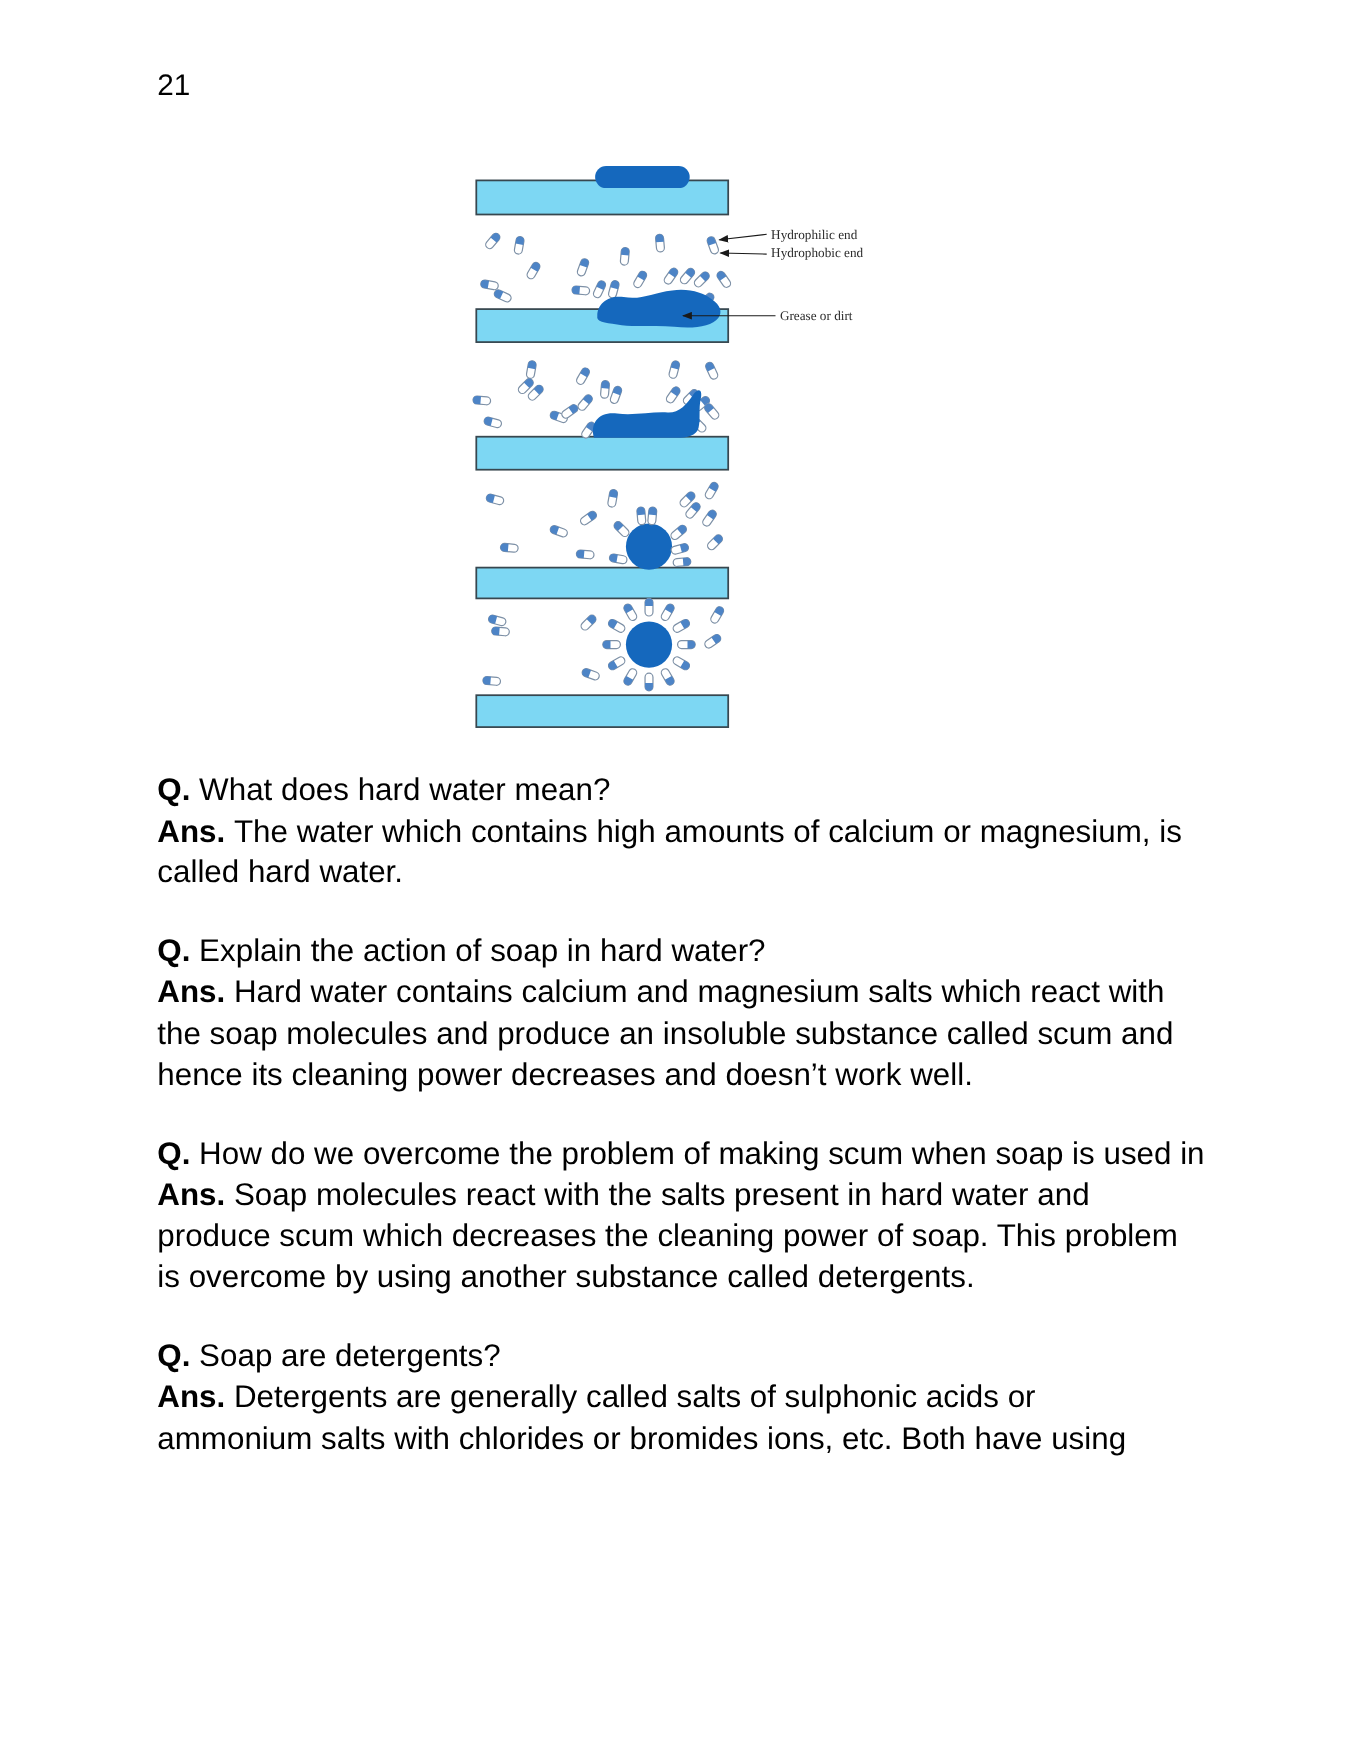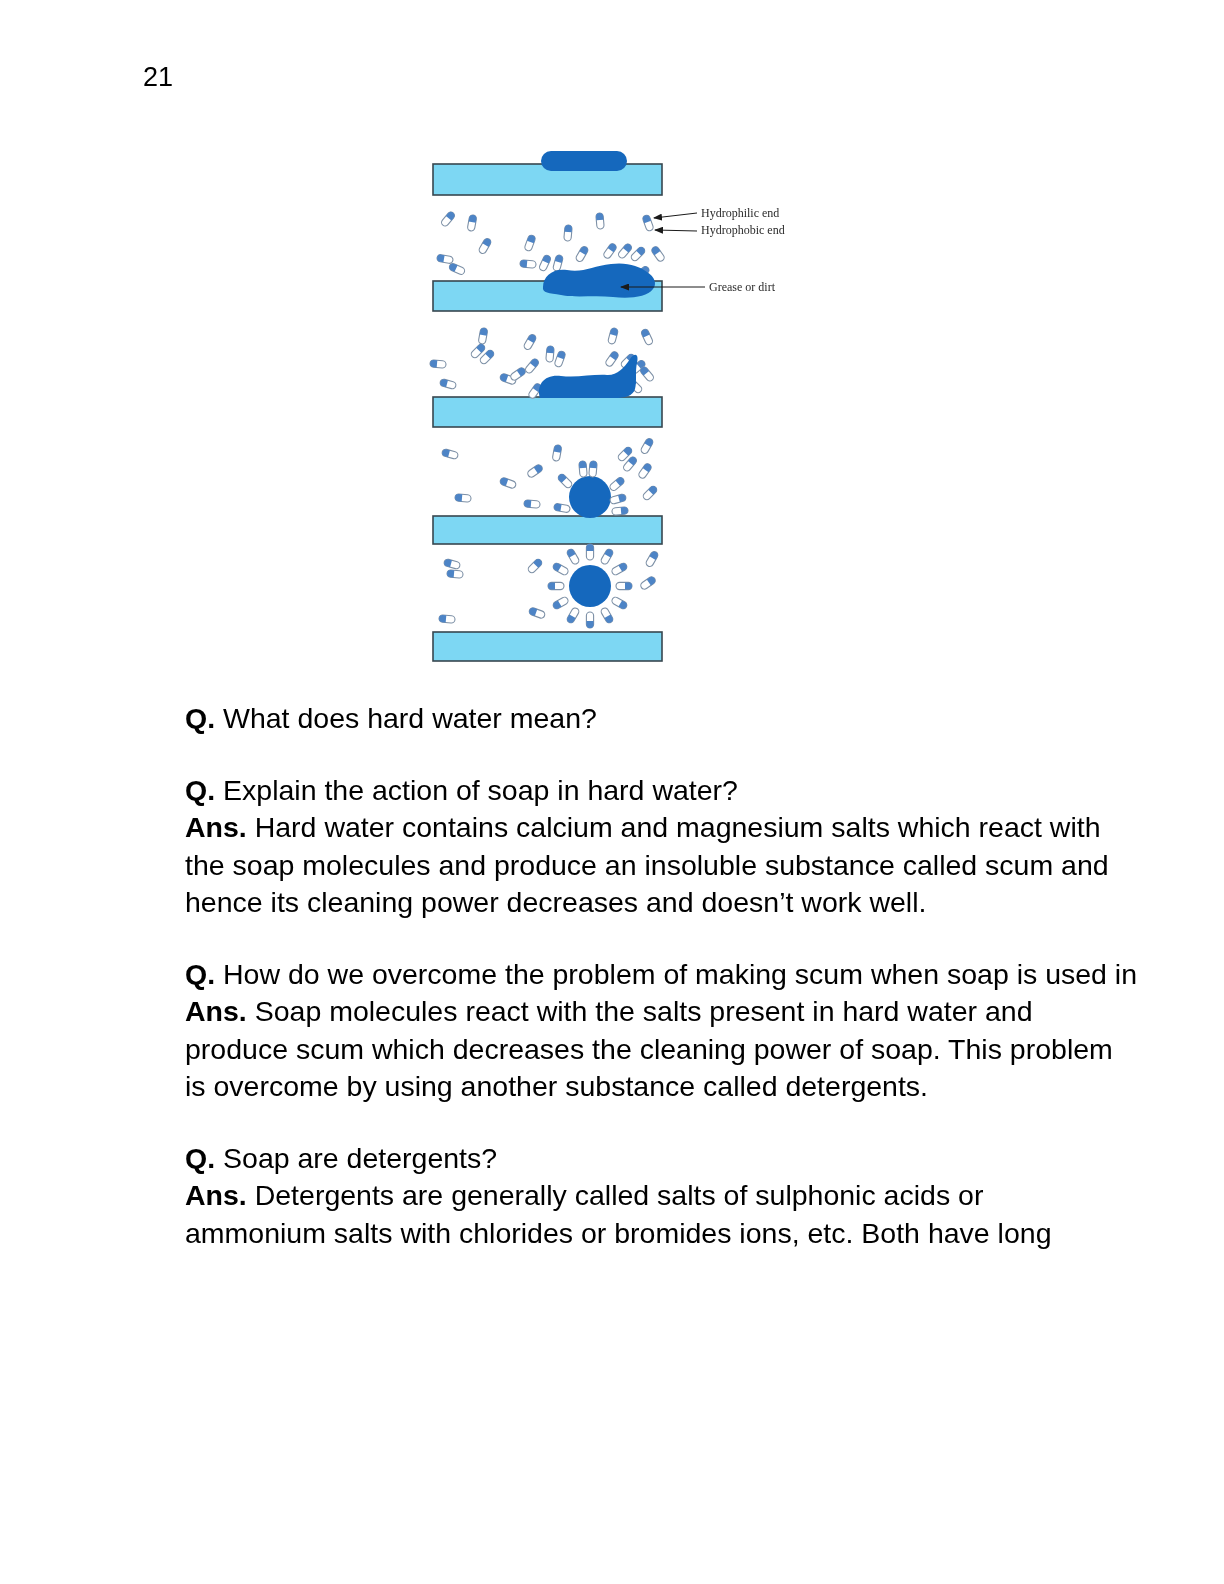--- a/index.html
+++ b/index.html
@@ -4,21 +4,21 @@
 <style>
   html,body{margin:0;padding:0;}
   body{
     width:1224px;height:1584px;background:#ffffff;position:relative;
     font-family:"Liberation Sans", sans-serif;color:#000;overflow:hidden;
   }
   .page-number{position:absolute;left:143px;top:62px;font-size:27px;}
   .figure-wrap{position:absolute;left:425px;top:146px;width:380px;height:522px;}
   .qa-list{position:absolute;left:143px;top:700px;width:980px;font-size:28.5px;line-height:37.5px;}
   .qa-section{margin-bottom:34px;}
-  .line{white-space:pre;margin-left:42px;}
+  .line{white-space:pre;}
   .prefix{font-weight:bold;}
   
   .bar{fill:var(--surface-fill,#7dd7f3);stroke:var(--surface-stroke,#37474f);stroke-width:1.6;}
   .grease{fill:var(--grease-fill,#1568bd);}
   .mol-body{fill:var(--molecule-body,#ffffff);stroke:var(--molecule-stroke,#7d90a6);stroke-width:1.1;}
   .mol-head{fill:var(--molecule-head,#4d84c6);}
   .fig-label{font-family:"Liberation Serif", serif;font-size:12px;fill:var(--label-text,#2b2b2b);}
   .arrow-line{stroke:#1a1a1a;stroke-width:1;fill:none;}
 </style>
 </head>
@@ -153,20 +153,24 @@
     </g>
   </g>
 </svg>
 </div>
 
 <div class="qa-list">
     <div class="qa-section">
       <div>
         <div class="line"><span class="prefix">Q. </span><span>What does hard water mean?</span></div>
       </div>
+      <div>
+        <div class="line"><span class="prefix">Ans. </span><span>The water which contains high amounts of calcium or magnesium, is</span></div>
+        <div class="line"><span>called hard water.</span></div>
+      </div>
     </div>
     <div class="qa-section">
       <div>
         <div class="line"><span class="prefix">Q. </span><span>Explain the action of soap in hard water?</span></div>
       </div>
       <div>
         <div class="line"><span class="prefix">Ans. </span><span>Hard water contains calcium and magnesium salts which react with</span></div>
         <div class="line"><span>the soap molecules and produce an insoluble substance called scum and</span></div>
         <div class="line"><span>hence its cleaning power decreases and doesn’t work well.</span></div>
       </div>
@@ -180,16 +184,16 @@
         <div class="line"><span>produce scum which decreases the cleaning power of soap. This problem</span></div>
         <div class="line"><span>is overcome by using another substance called detergents.</span></div>
       </div>
     </div>
     <div class="qa-section">
       <div>
         <div class="line"><span class="prefix">Q. </span><span>Soap are detergents?</span></div>
       </div>
       <div>
         <div class="line"><span class="prefix">Ans. </span><span>Detergents are generally called salts of sulphonic acids or</span></div>
-        <div class="line"><span>ammonium salts with chlorides or bromides ions, etc. Both have long</span></div>
+        <div class="line"><span>ammonium salts with chlorides or bromides ions, etc. Both have using</span></div>
       </div>
     </div>
   </div>
 
 </body></html>

